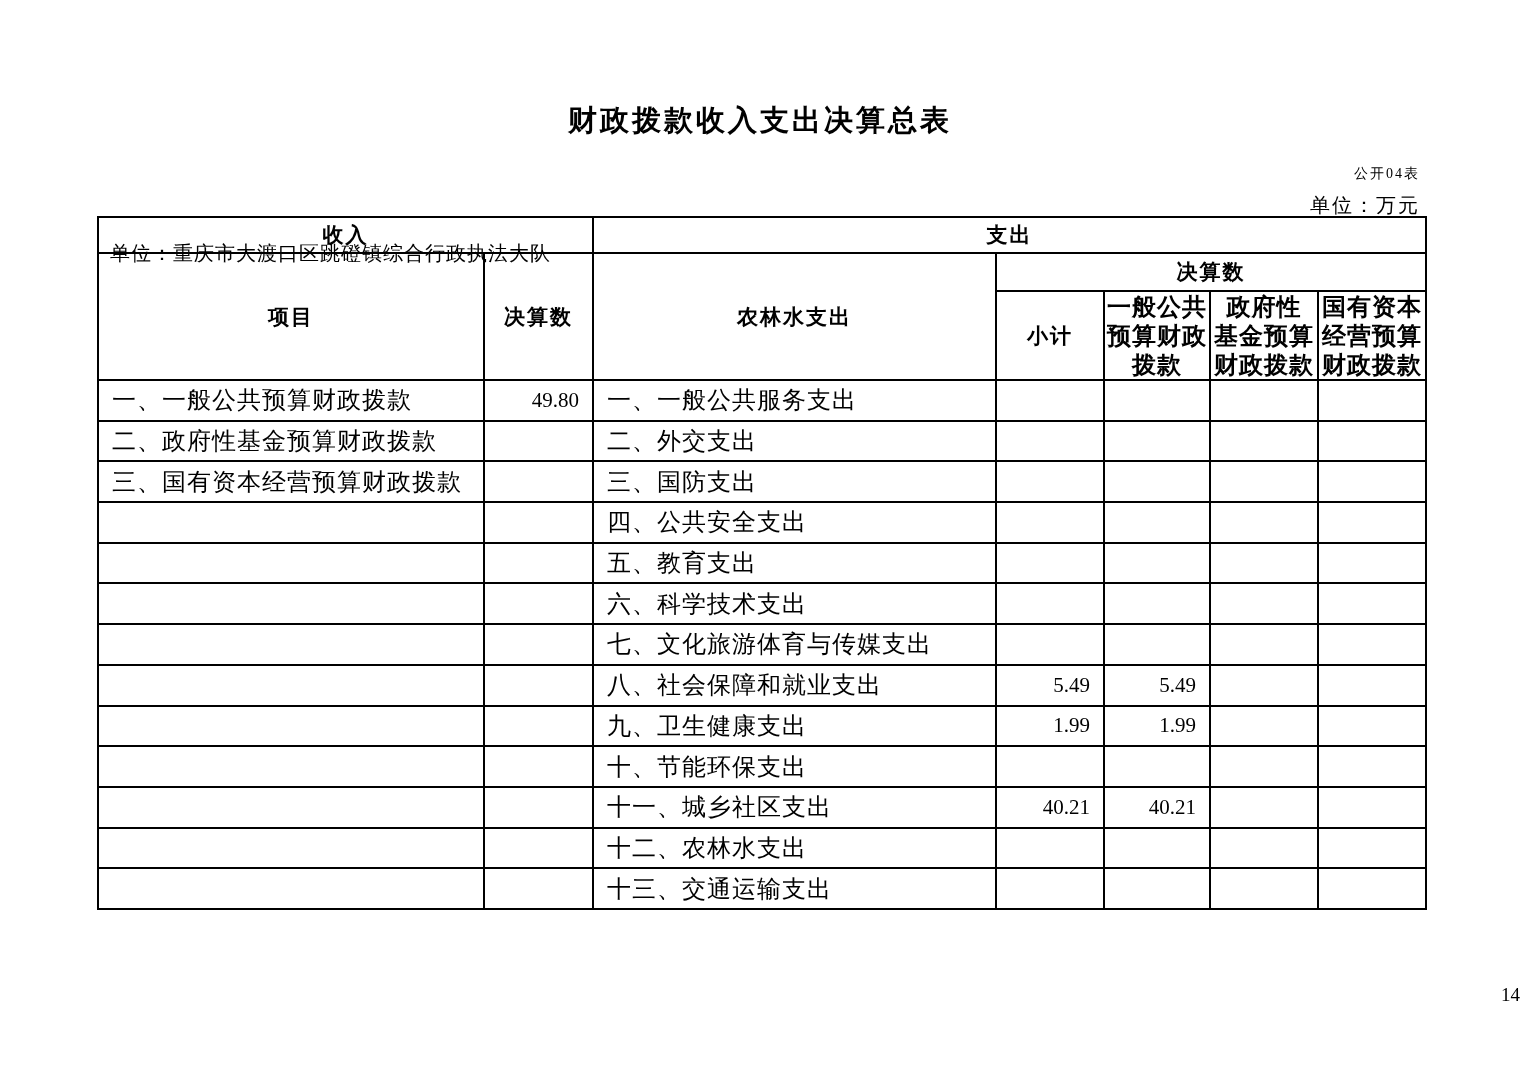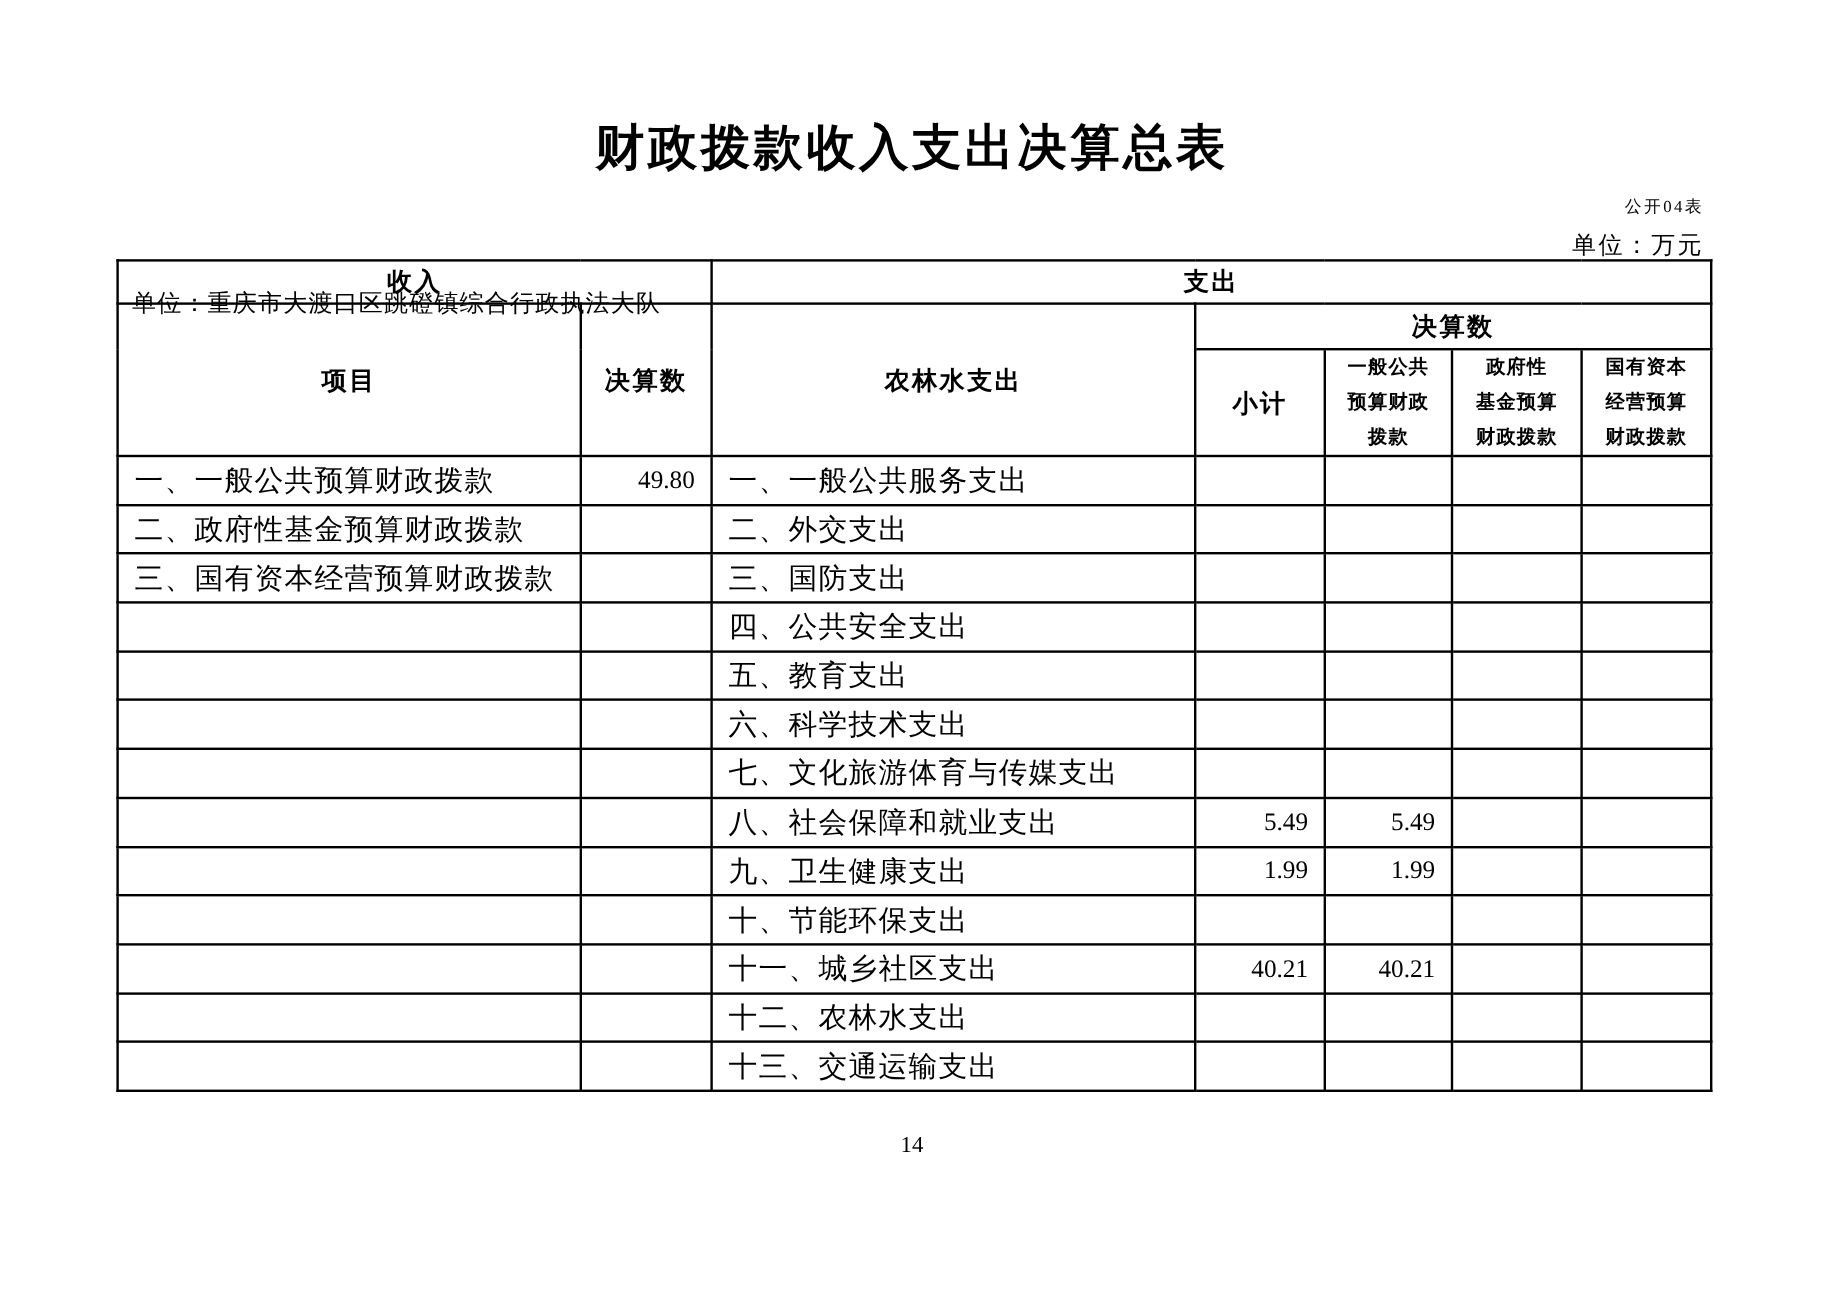--- a/index.html
+++ b/index.html
@@ -12,23 +12,23 @@
     color: #000000;
     font-family: "Liberation Serif", serif;
     overflow: hidden;
   }
   .doc-title {
     position: absolute;
     top: 100px;
     left: 0;
     width: 100%;
     text-align: center;
-    font-family: Liberation Serif, serif;
+    font-family: Liberation Mono, monospace;
     font-weight: bold;
-    font-size: 41px;
+    font-size: 29px;
     letter-spacing: 3px;
     line-height: 46px;
   }
   .table-code {
     position: absolute;
     top: 162px;
     right: 100px;
     font-size: 14px;
     letter-spacing: 2px;
     line-height: 24px;
@@ -70,44 +70,44 @@
     font-weight: bold;
     font-size: 21px;
     letter-spacing: 2px;
     text-align: center;
   }
   tr.h1 th { height: 36px; }
   tr.h2 th.group { height: 38px; }
   tr.h3 th { height: 84px; }
   th.multi {
     white-space: pre-line;
-    font-size: 16px;
+    font-size: 24px;
     letter-spacing: 1px;
     line-height: 29px;
   }
   tbody td { height: 40.7px; }
   tbody td.item {
     text-align: left;
     padding-left: 13px;
     font-size: 24px;
     letter-spacing: 1px;
     font-family: "Liberation Serif", serif;
   }
   tbody td.num {
     text-align: right;
     padding-right: 13px;
     font-size: 21px;
     font-family: "Liberation Serif", serif;
   }
   .page-number {
     position: absolute;
-    top: 944px;
+    top: 984px;
     left: 0;
     width: 100%;
-    text-align: center;
+    text-align: right;
     font-size: 19px;
   }
 </style>
 </head>
 <body>
 
 <div class="page">
 
   <div class="doc-title">财政拨款收入支出决算总表</div>
 

